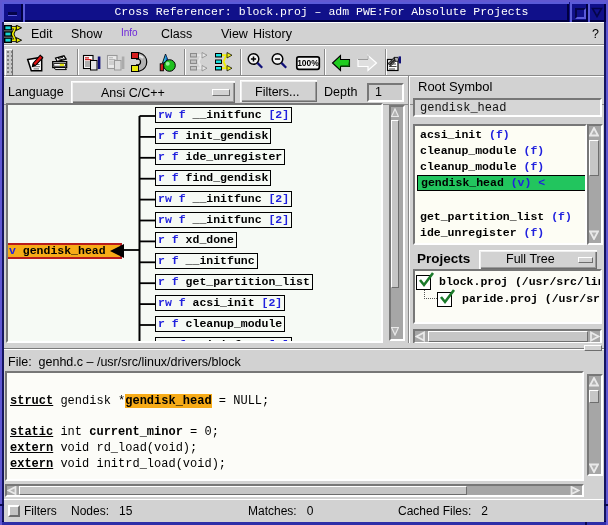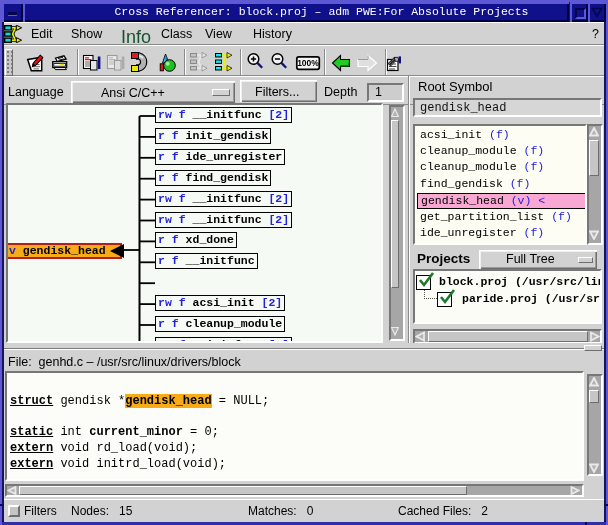--- a/index.html
+++ b/index.html
@@ -12,21 +12,21 @@
   .raised2{box-shadow:inset 1px 1px 0 #ffffff, inset 2px 2px 0 #f0f0f0,
            inset -1px -1px 0 #6e6e6e, inset -2px -2px 0 #9a9a9a;}
   .sunken{border-top:2px solid #777;border-left:2px solid #777;
           border-right:2px solid #fff;border-bottom:2px solid #fff;}
   .mono{font-family:"Liberation Mono",monospace;}
   .blue{color:#2121DE;}
   .gnode{position:absolute;border:1px solid #000;background:#F6FAF5;height:14px;line-height:14px;
          font-family:"Liberation Mono",monospace;font-size:11.5px;font-weight:bold;
          padding:0 2px;white-space:nowrap;color:#000;}
   .srow{position:absolute;left:2px;height:16.4px;line-height:16.4px;white-space:nowrap;
-        font-family:"Liberation Mono",monospace;font-size:11.5px;font-weight:normal;color:#000;
+        font-family:"Liberation Mono",monospace;font-size:11.5px;font-weight:bold;color:#000;
         padding-left:3px;width:165px;}
   .prow{position:absolute;white-space:nowrap;font-family:"Liberation Mono",monospace;
         font-size:11.5px;font-weight:bold;color:#000;}
   .cline{white-space:pre;font-family:"Liberation Mono",monospace;font-size:12px;line-height:15.75px;color:#000;}
   .kw{font-weight:bold;text-decoration:underline;}
 </style>
 </head>
 <body>
 
 <div class="abs" style="left:0;top:0;width:608px;height:525px;background:#6058D2;"></div>
@@ -75,23 +75,23 @@
  <path d="M12.3 12.6 L17.6 15.2 L12.3 17.8 z" fill="#E8E800" stroke="#000" stroke-width="1"></path>
  <rect x="0" y="0" width="8" height="5.6" fill="#000"></rect>
     <rect x="1.4" y="1.4" width="5.2" height="2.8" fill="#16D2D2"></rect>
  <rect x="0" y="6.2" width="8" height="5.6" fill="#000"></rect>
     <rect x="1.4" y="7.6" width="5.2" height="2.8" fill="#16D2D2"></rect>
  <rect x="0" y="12.4" width="8" height="5.6" fill="#000"></rect>
     <rect x="1.4" y="13.8" width="5.2" height="2.8" fill="#16D2D2"></rect>
 </svg>
 <div class="abs" style="left:31px;top:27px;font-size:12.5px;color:#000;">Edit</div>
 <div class="abs" style="left:71px;top:27px;font-size:12.5px;color:#000;">Show</div>
-<div class="abs" style="left:121px;top:27px;font-size:18px;color:#14532d;">Info</div>
+<div class="abs" style="left:121px;top:27px;font-size:10px;color:#6d28d9;">Info</div>
 <div class="abs" style="left:161px;top:27px;font-size:12.5px;color:#000;">Class</div>
-<div class="abs" style="left:205px;top:27px;font-size:12.5px;color:#000;">View</div>
+<div class="abs" style="left:221px;top:27px;font-size:12.5px;color:#000;">View</div>
 <div class="abs" style="left:253px;top:27px;font-size:12.5px;color:#000;">History</div>
 <div class="abs" style="left:592px;top:27px;font-size:12.5px;color:#000;">?</div>
 
 <div class="abs" style="left:4px;top:45px;width:600px;height:29px;background:#D2D2D2;
      border-top:1px solid #fff;border-bottom:1px solid #8a8a8a;"></div>
 
 <div class="abs raised" style="left:5px;top:49px;width:6px;height:25px;background:#C8C8C8;background-image:radial-gradient(circle at 2px 2px,#808080 0.8px,transparent 1px);background-size:4px 4px;"></div>
 
 <div class="abs" style="left:77px;top:49px;width:1px;height:26px;background:#8a8a8a;border-right:1px solid #fff;"></div>
 <div class="abs" style="left:184px;top:49px;width:1px;height:26px;background:#8a8a8a;border-right:1px solid #fff;"></div>
@@ -248,20 +248,21 @@
     <line x1="103" y1="145" x2="131.5" y2="145" stroke="#000" stroke-width="1.8"></line>
   </svg>
   <div class="gnode" style="left:147px;top:2px;"><span class="blue">rw f </span>__initfunc<span class="blue"> [2]</span></div>
   <div class="gnode" style="left:147px;top:22.9px;"><span class="blue">r f </span>init_gendisk</div>
   <div class="gnode" style="left:147px;top:43.8px;"><span class="blue">r f </span>ide_unregister</div>
   <div class="gnode" style="left:147px;top:64.7px;"><span class="blue">r f </span>find_gendisk</div>
   <div class="gnode" style="left:147px;top:85.6px;"><span class="blue">rw f </span>__initfunc<span class="blue"> [2]</span></div>
   <div class="gnode" style="left:147px;top:106.5px;"><span class="blue">rw f </span>__initfunc<span class="blue"> [2]</span></div>
   <div class="gnode" style="left:147px;top:127.4px;"><span class="blue">r f </span>xd_done</div>
   <div class="gnode" style="left:147px;top:148.3px;"><span class="blue">r f </span>__initfunc</div>
+  <div class="gnode" style="left:147px;top:169.2px;"><span class="blue">r f </span>get_partition_list</div>
   <div class="gnode" style="left:147px;top:190.1px;"><span class="blue">rw f </span>acsi_init<span class="blue"> [2]</span></div>
   <div class="gnode" style="left:147px;top:211px;"><span class="blue">r f </span>cleanup_module</div>
   <div class="gnode" style="left:147px;top:231.9px;"><span class="blue">rw f </span>__initfunc<span class="blue"> [2]</span></div>
 
   <div class="abs" style="left:-3px;top:138px;height:12px;border:2px solid #b91c1c;background:#F7AB17;
        font-family:'Liberation Mono',monospace;font-size:11.5px;font-weight:bold;line-height:12px;
        padding:0 14px 0 2px;"><span class="blue">v</span> gendisk_head</div>
   <div class="abs" style="left:102px;top:139px;width:0;height:0;
        border-top:7px solid transparent;border-bottom:7px solid transparent;border-right:14px solid #000;"></div>
 </div>
@@ -278,21 +279,21 @@
 
 <div class="abs" style="left:418px;top:79px;font-size:13px;">Root Symbol</div>
 <div class="abs sunken" style="left:413px;top:98px;width:185px;height:15px;background:#D6D6D6;"></div>
 <div class="abs mono" style="left:420px;top:101px;font-size:12px;color:#111;">gendisk_head</div>
 
 <div class="abs sunken" style="left:413px;top:124px;width:170px;height:117px;background:#FDFDF4;overflow:hidden;" id="symlist">
   <div class="srow" style="top:0.5px;">acsi_init <span class="blue">(f)</span></div>
   <div class="srow" style="top:16.9px;">cleanup_module <span class="blue">(f)</span></div>
   <div class="srow" style="top:33.3px;">cleanup_module <span class="blue">(f)</span></div>
   <div class="srow" style="top:49.7px;">find_gendisk <span class="blue">(f)</span></div>
-  <div class="srow" style="top:67px;background:#f9a8d4;border:1px solid #000;height:14.4px;line-height:14.4px;">gendisk_head <span class="blue">(v) &lt;</span></div>
+  <div class="srow" style="top:49px;background:#22c55e;border:1px solid #000;height:14.4px;line-height:14.4px;">gendisk_head <span class="blue">(v) &lt;</span></div>
   <div class="srow" style="top:82.5px;">get_partition_list <span class="blue">(f)</span></div>
   <div class="srow" style="top:98.9px;">ide_unregister <span class="blue">(f)</span></div>
 </div>
 <div class="abs sunken" style="left:587px;top:124px;width:12px;height:117px;background:#A6A6A6;" id="svsb">
   <svg style="position:absolute;left:0;top:1px;" width="10" height="10">
       <path d="M5 1 L9 8.5 L1 8.5 z" fill="#B3B3B3" stroke="#E9E9E9" stroke-width="1.8"></path>
     </svg>
   <div class="raised" style="position:absolute;left:0;top:14px;width:8px;height:34px;background:#C6C6C6;"></div>
   <svg style="position:absolute;left:0;top:104px;" width="10" height="10">
       <path d="M1 1.5 L9 1.5 L5 9 z" fill="#B3B3B3" stroke="#E9E9E9" stroke-width="1.8"></path>

